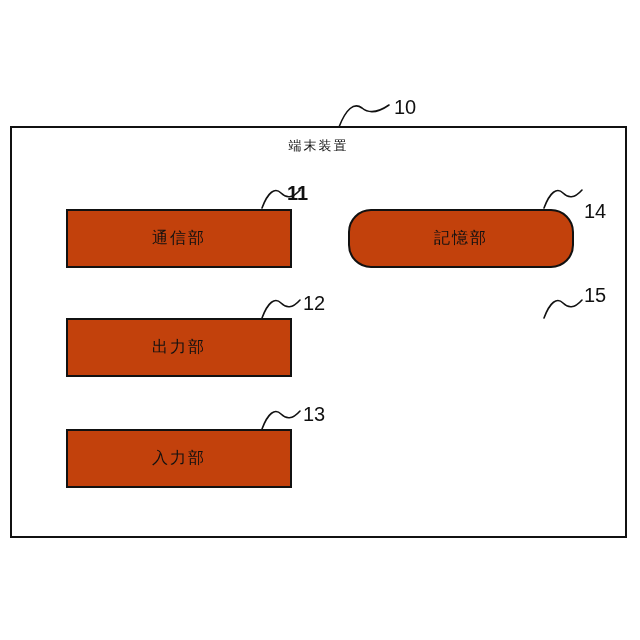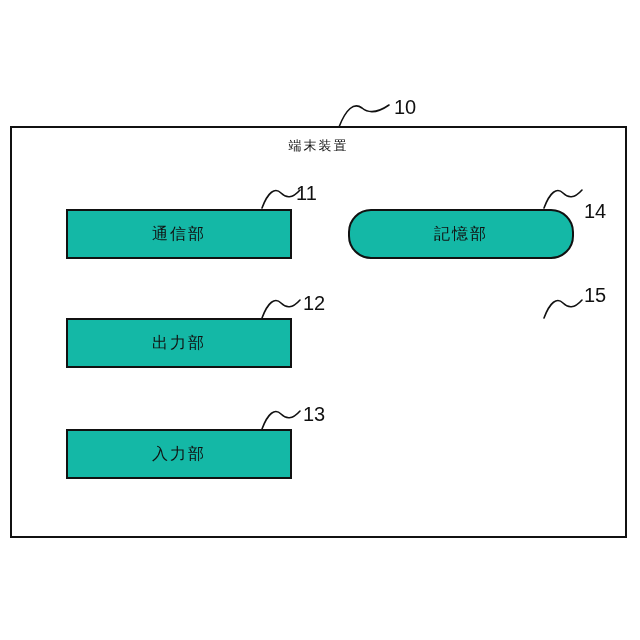--- a/index.html
+++ b/index.html
@@ -41,24 +41,24 @@
     width: 100%;
     text-align: center;
     font-size: 13px;
     letter-spacing: 2px;
     color: #111111;
     white-space: nowrap;
   }
   .block {
     position: absolute;
     width: 226px;
-    height: 50px;
+    height: 59px;
     border: 2px solid #111111;
     box-sizing: border-box;
-    background: #14b8a6;
+    background: #c2410c;
     display: flex;
     align-items: center;
     justify-content: center;
   }
   .block .block-label {
     font-size: 16px;
     letter-spacing: 2px;
     color: #111111;
     white-space: nowrap;
   }
@@ -68,21 +68,21 @@
   .blk-control { left: 348px; top: 318px; }
   .blk-input   { left: 66px;  top: 429px; }
   .ref-num {
     position: absolute;
     font-size: 20px;
     line-height: 1;
     color: #111111;
     white-space: nowrap;
   }
   .ref-10 { left: 394px; top: 97px; }
-  .ref-11 { left: 296px; top: 183px; }
+  .ref-11 { left: 287px; top: 183px; font-weight: bold; }
   .ref-14 { left: 584px; top: 201px; text-align: right; }
   .ref-12 { left: 303px; top: 293px; }
   .ref-15 { left: 584px; top: 285px; }
   .ref-13 { left: 303px; top: 404px; }
 </style>
 </head>
 <body>
 
 <div class="figure">
 

